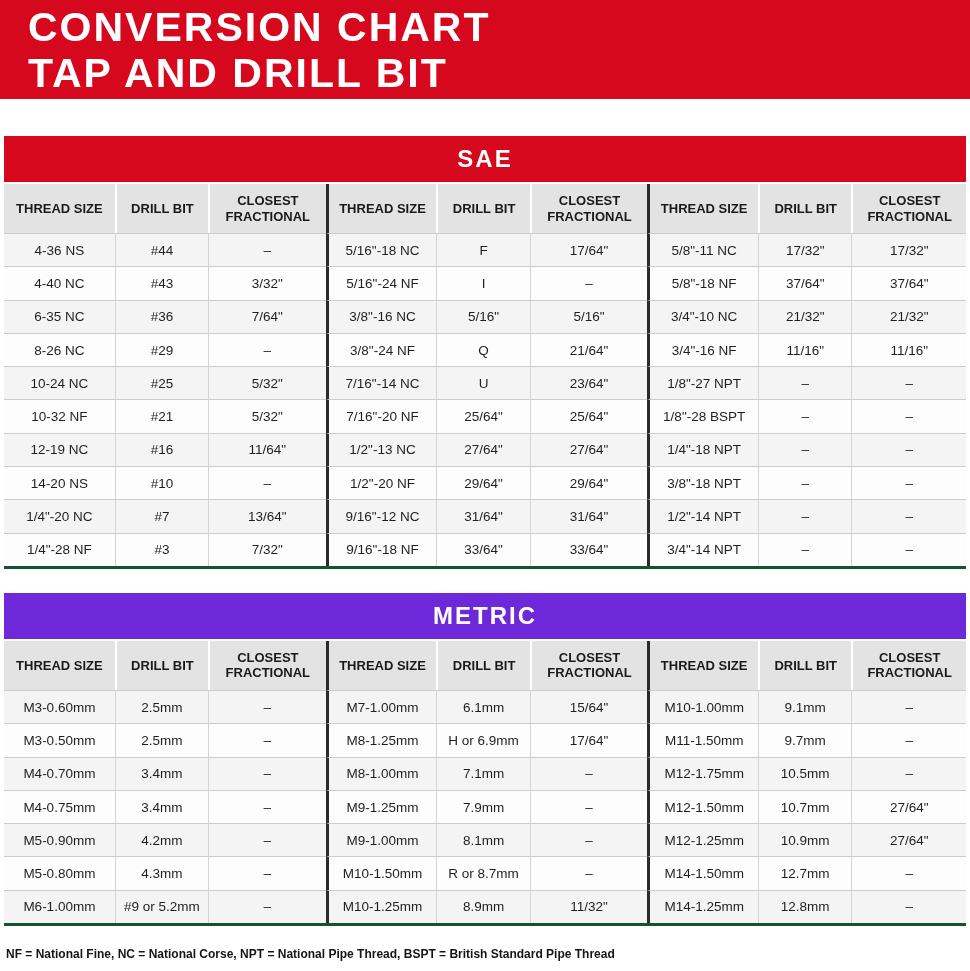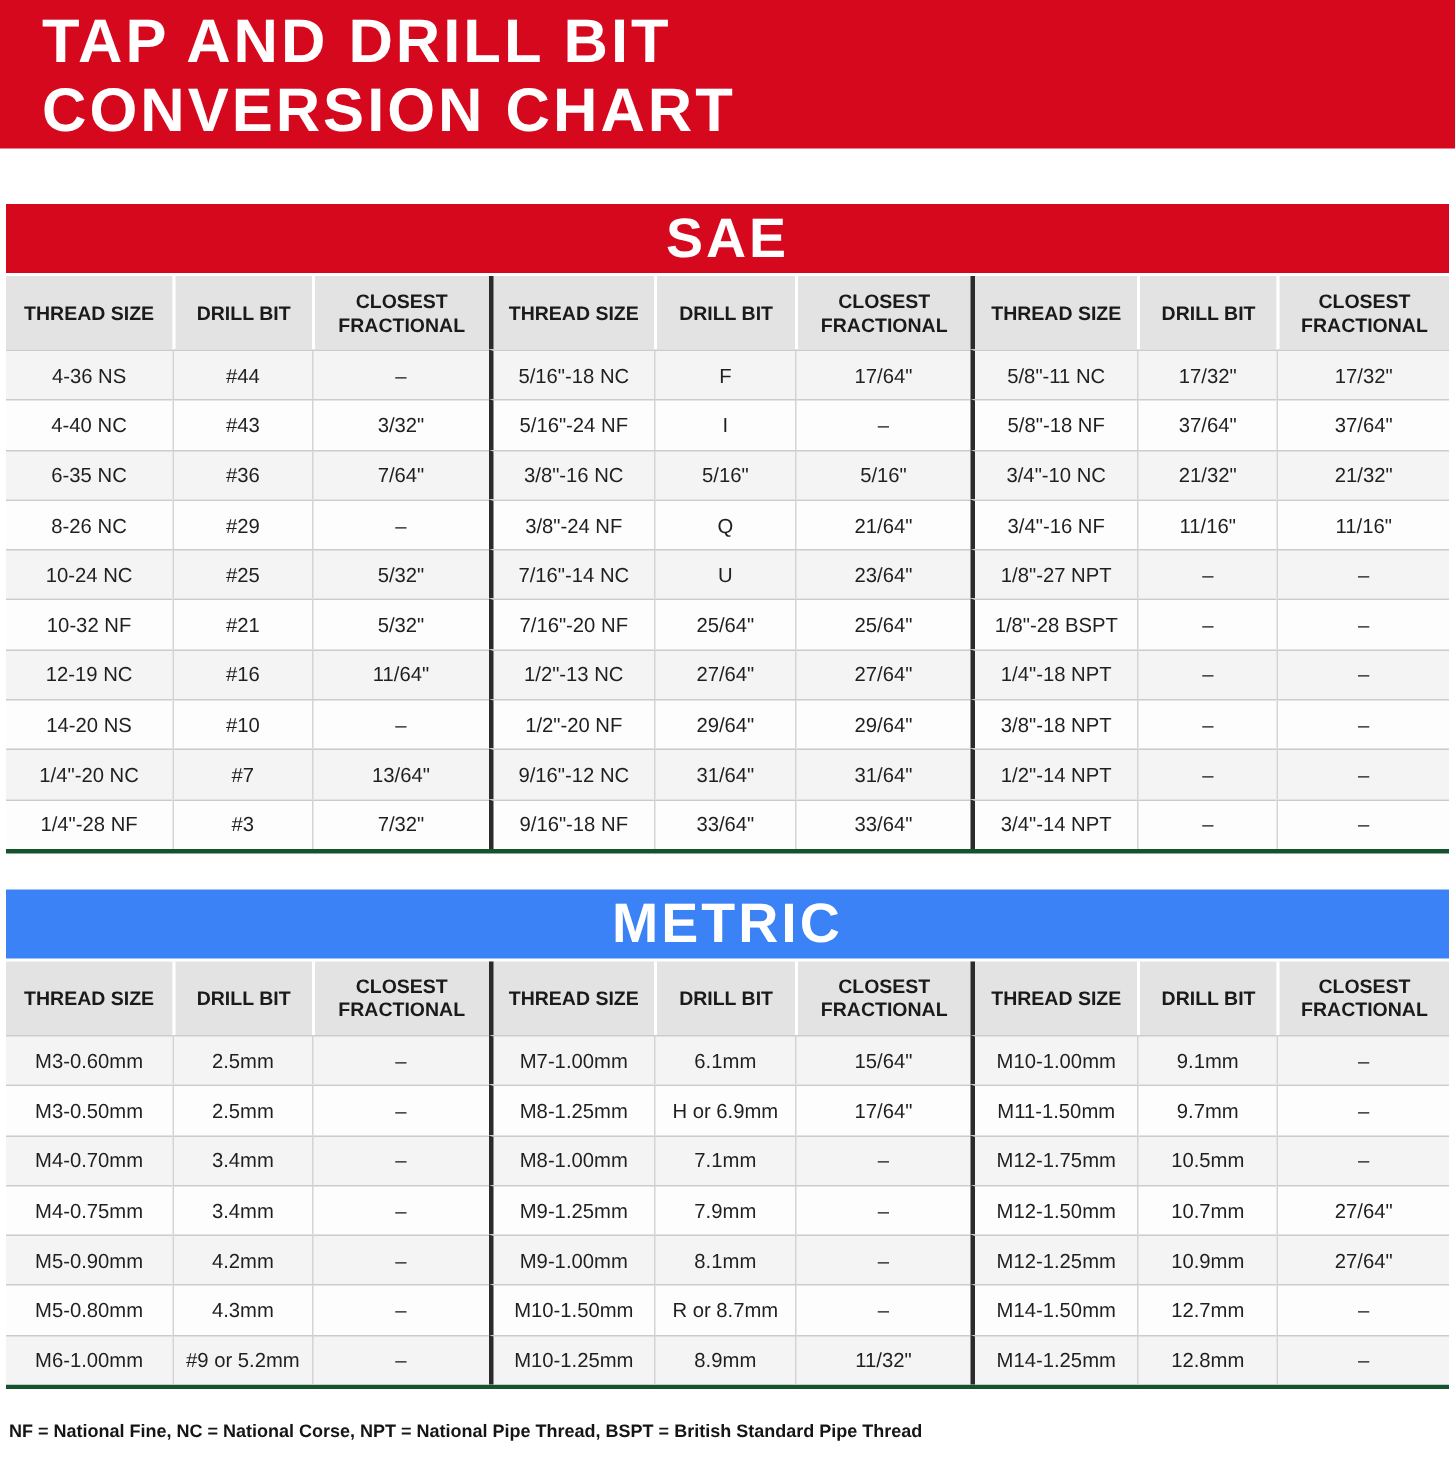--- a/index.html
+++ b/index.html
@@ -31,25 +31,25 @@
   main { padding: 0 4px; }
   .table-section.sae { margin-top: 37px; }
   .table-section.metric { margin-top: 24px; }
   .section-bar {
     height: 46px;
     display: flex;
     align-items: center;
     justify-content: center;
     color: #ffffff;
     font-weight: bold;
-    font-size: 37px;
+    font-size: 24px;
     letter-spacing: 2px;
   }
   .section-bar.red { background: #d6081e; }
-  .section-bar.black { background: #3b82f6; }
+  .section-bar.black { background: #6d28d9; }
   
   .header-row, .row {
     display: grid;
     grid-template-columns: 1.14fr 0.96fr 1.21fr 1.14fr 0.96fr 1.21fr 1.14fr 0.96fr 1.18fr;
   }
   .header-row { margin-top: 2px; }
   .hcell {
     background: #e3e3e3;
     height: 49px;
     display: flex;
@@ -86,22 +86,22 @@
     font-weight: bold;
     color: #151515;
     line-height: 16px;
   }
 </style>
 </head>
 <body>
 
 <header class="banner">
   <div>
+    <div class="title-line">CONVERSION CHART</div>
     <div class="title-line">TAP AND DRILL BIT</div>
-    <div class="title-line">CONVERSION CHART</div>
   </div>
 </header>
 
 <main>
 
   <section class="table-section sae">
     <div class="section-bar red">SAE</div>
     <div class="header-row">
         <div class="hcell">THREAD SIZE</div>
         <div class="hcell gap">DRILL BIT</div>

